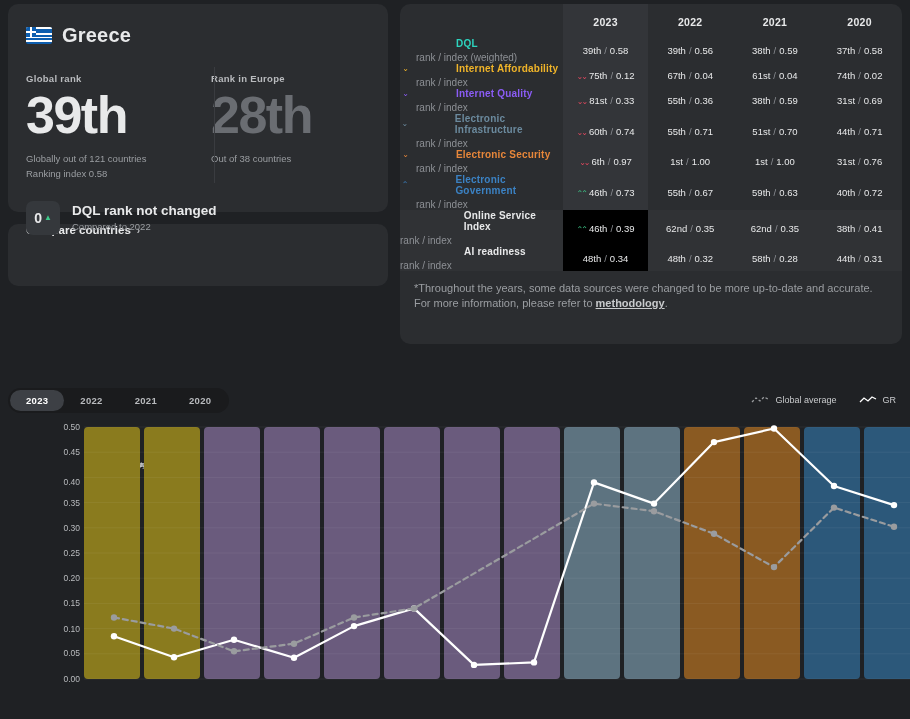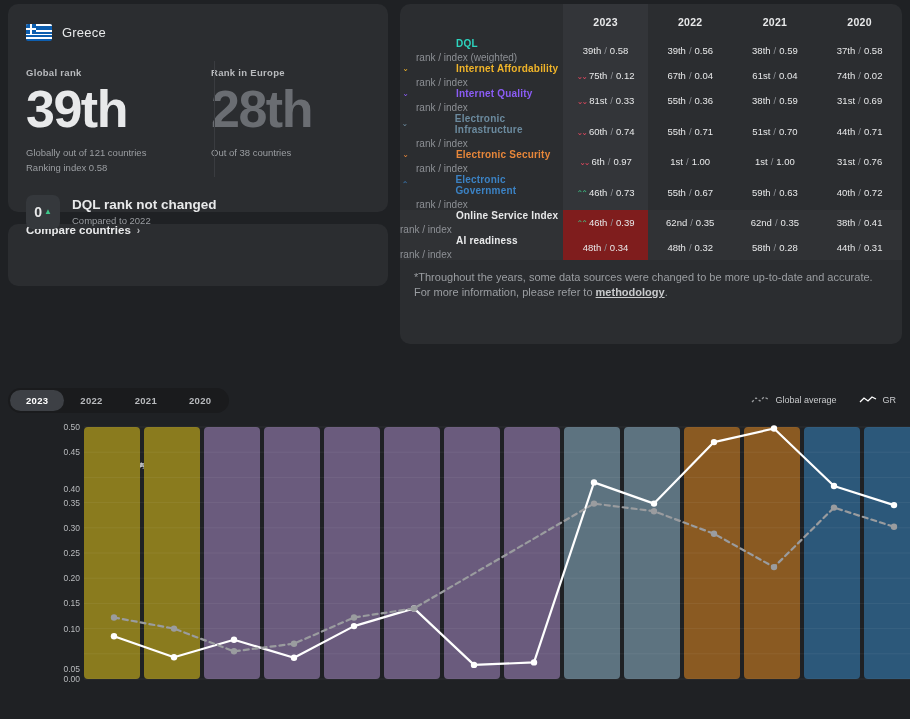--- a/index.html
+++ b/index.html
@@ -27,21 +27,21 @@
   .country-head { display: flex; align-items: center; gap: 10px; }
   .flag {
     width: 26px; height: 17px; border-radius: 2px; overflow: hidden;
     display: block; flex: none; background: #0d5eaf;
     position: relative;
   }
   .flag .stripe { position: absolute; left: 0; width: 100%; height: 1.9px; background: #fff; }
   .flag .canton { position: absolute; left: 0; top: 0; width: 9.6px; height: 9.6px; background: #0d5eaf; }
   .flag .cv { position: absolute; left: 3.9px; top: 0; width: 1.85px; height: 9.6px; background: #fff; }
   .flag .ch { position: absolute; left: 0; top: 3.9px; width: 9.6px; height: 1.85px; background: #fff; }
-  .country-name { font-size: 13px; font-weight: normal; letter-spacing: .2px; }
+  .country-name { font-size: 20px; font-weight: bold; letter-spacing: .2px; }
 
   .rank-row { display: flex; margin-top: 26px; position: relative; }
   .rank-block { flex: 1; padding-right: 12px; }
   .rank-block.second { padding-left: 26px; }
   .divider-v {
     position: absolute; left: 188px; top: -6px; width: 1px; height: 116px;
     background: #3a3c40;
   }
   .rank-label { font-size: 9.5px; font-weight: bold; color: #b9bbbe; letter-spacing: .3px; }
   .rank-value { font-size: 52px; font-weight: bold; line-height: 1.05; margin-top: 4px; letter-spacing: -1.5px; }
@@ -73,31 +73,31 @@
     font-size: 10.5px; font-weight: bold; color: #e8e9ea; text-align: center;
     padding: 12px 0 10px 0; letter-spacing: .3px;
   }
   .tbl td { padding: 0; vertical-align: middle; }
 
   .cat-cell { padding: 8px 6px 8px 14px; }
   .cat-top { display: flex; align-items: center; gap: 5px; }
   .cat-name { font-size: 10px; font-weight: bold; letter-spacing: .2px; margin-left: 40px; }
   .cat-sub { font-size: 10px; color: #8d9095; margin-top: 3px; padding-left: 16px; }
   .cat-cell.sub .cat-sub { padding-left: 0; }
-  .cat-cell.sub .cat-top { padding-left: 0; }
+  .cat-cell.sub .cat-top { padding-left: 8px; }
   .chev-ico { font-size: 8px; width: 11px; display: inline-block; text-align: center; line-height: 1; }
 
   .val-cell { text-align: center; font-size: 9.5px; color: #e8e9ea; white-space: nowrap; }
   .val-cell .arrow { font-size: 8px; margin-right: 3px; letter-spacing: -2px; }
   .val-cell .arrow.down { color: #e2485f; }
   .val-cell .arrow.up { color: #3ec98a; }
   .val-cell .slash { color: #8d9095; margin: 0 3px; }
 
   .hl-col { background: #333539; }
-  .hl-col-warm { background: #7f1d1d; }
+  .hl-col-warm { background: #000000; }
   .hl-rows { background: #303235; }
 
   .footnote {
     font-size: 11px; color: #9b9ea2; padding: 10px 14px 0 14px; line-height: 1.4;
   }
   .footnote a { color: #c9cbcd; text-decoration: underline; font-weight: bold; }
 
   
   .chart-section { position: absolute; left: 0; top: 385px; width: 910px; height: 334px; }
 
@@ -333,28 +333,28 @@
             </svg>
             <span>GR</span>
           </div>
         </div>
     </div>
 
     <div class="plot-wrap">
       <div class="ylabels" id="ylabels">
           <div class="ylab" style="top: 8px;">0.50</div>
           <div class="ylab" style="top: 33.2px;">0.45</div>
-          <div class="ylab" style="top: 70px;">0.40</div>
+          <div class="ylab" style="top: 63px;">0.40</div>
           <div class="ylab" style="top: 83.6px;">0.35</div>
           <div class="ylab" style="top: 108.8px;">0.30</div>
           <div class="ylab" style="top: 134px;">0.25</div>
           <div class="ylab" style="top: 159.2px;">0.20</div>
           <div class="ylab" style="top: 184.4px; padding-left: 36px;">0.15</div>
           <div class="ylab" style="top: 209.6px;">0.10</div>
-          <div class="ylab" style="top: 250px;">0.05</div>
+          <div class="ylab" style="top: 234px;">0.05</div>
           <div class="ylab" style="top: 260px;">0.00</div>
         </div>
       <div class="chart-title-overlap" id="chart-titles">
           <span>Internet Affordability</span>
           <span>Internet Quality</span>
           <span>Electronic Infrastructure</span>
           <span>Electronic Security</span>
           <span>Electronic Government</span>
         </div>
       <div class="bands" id="bands">

